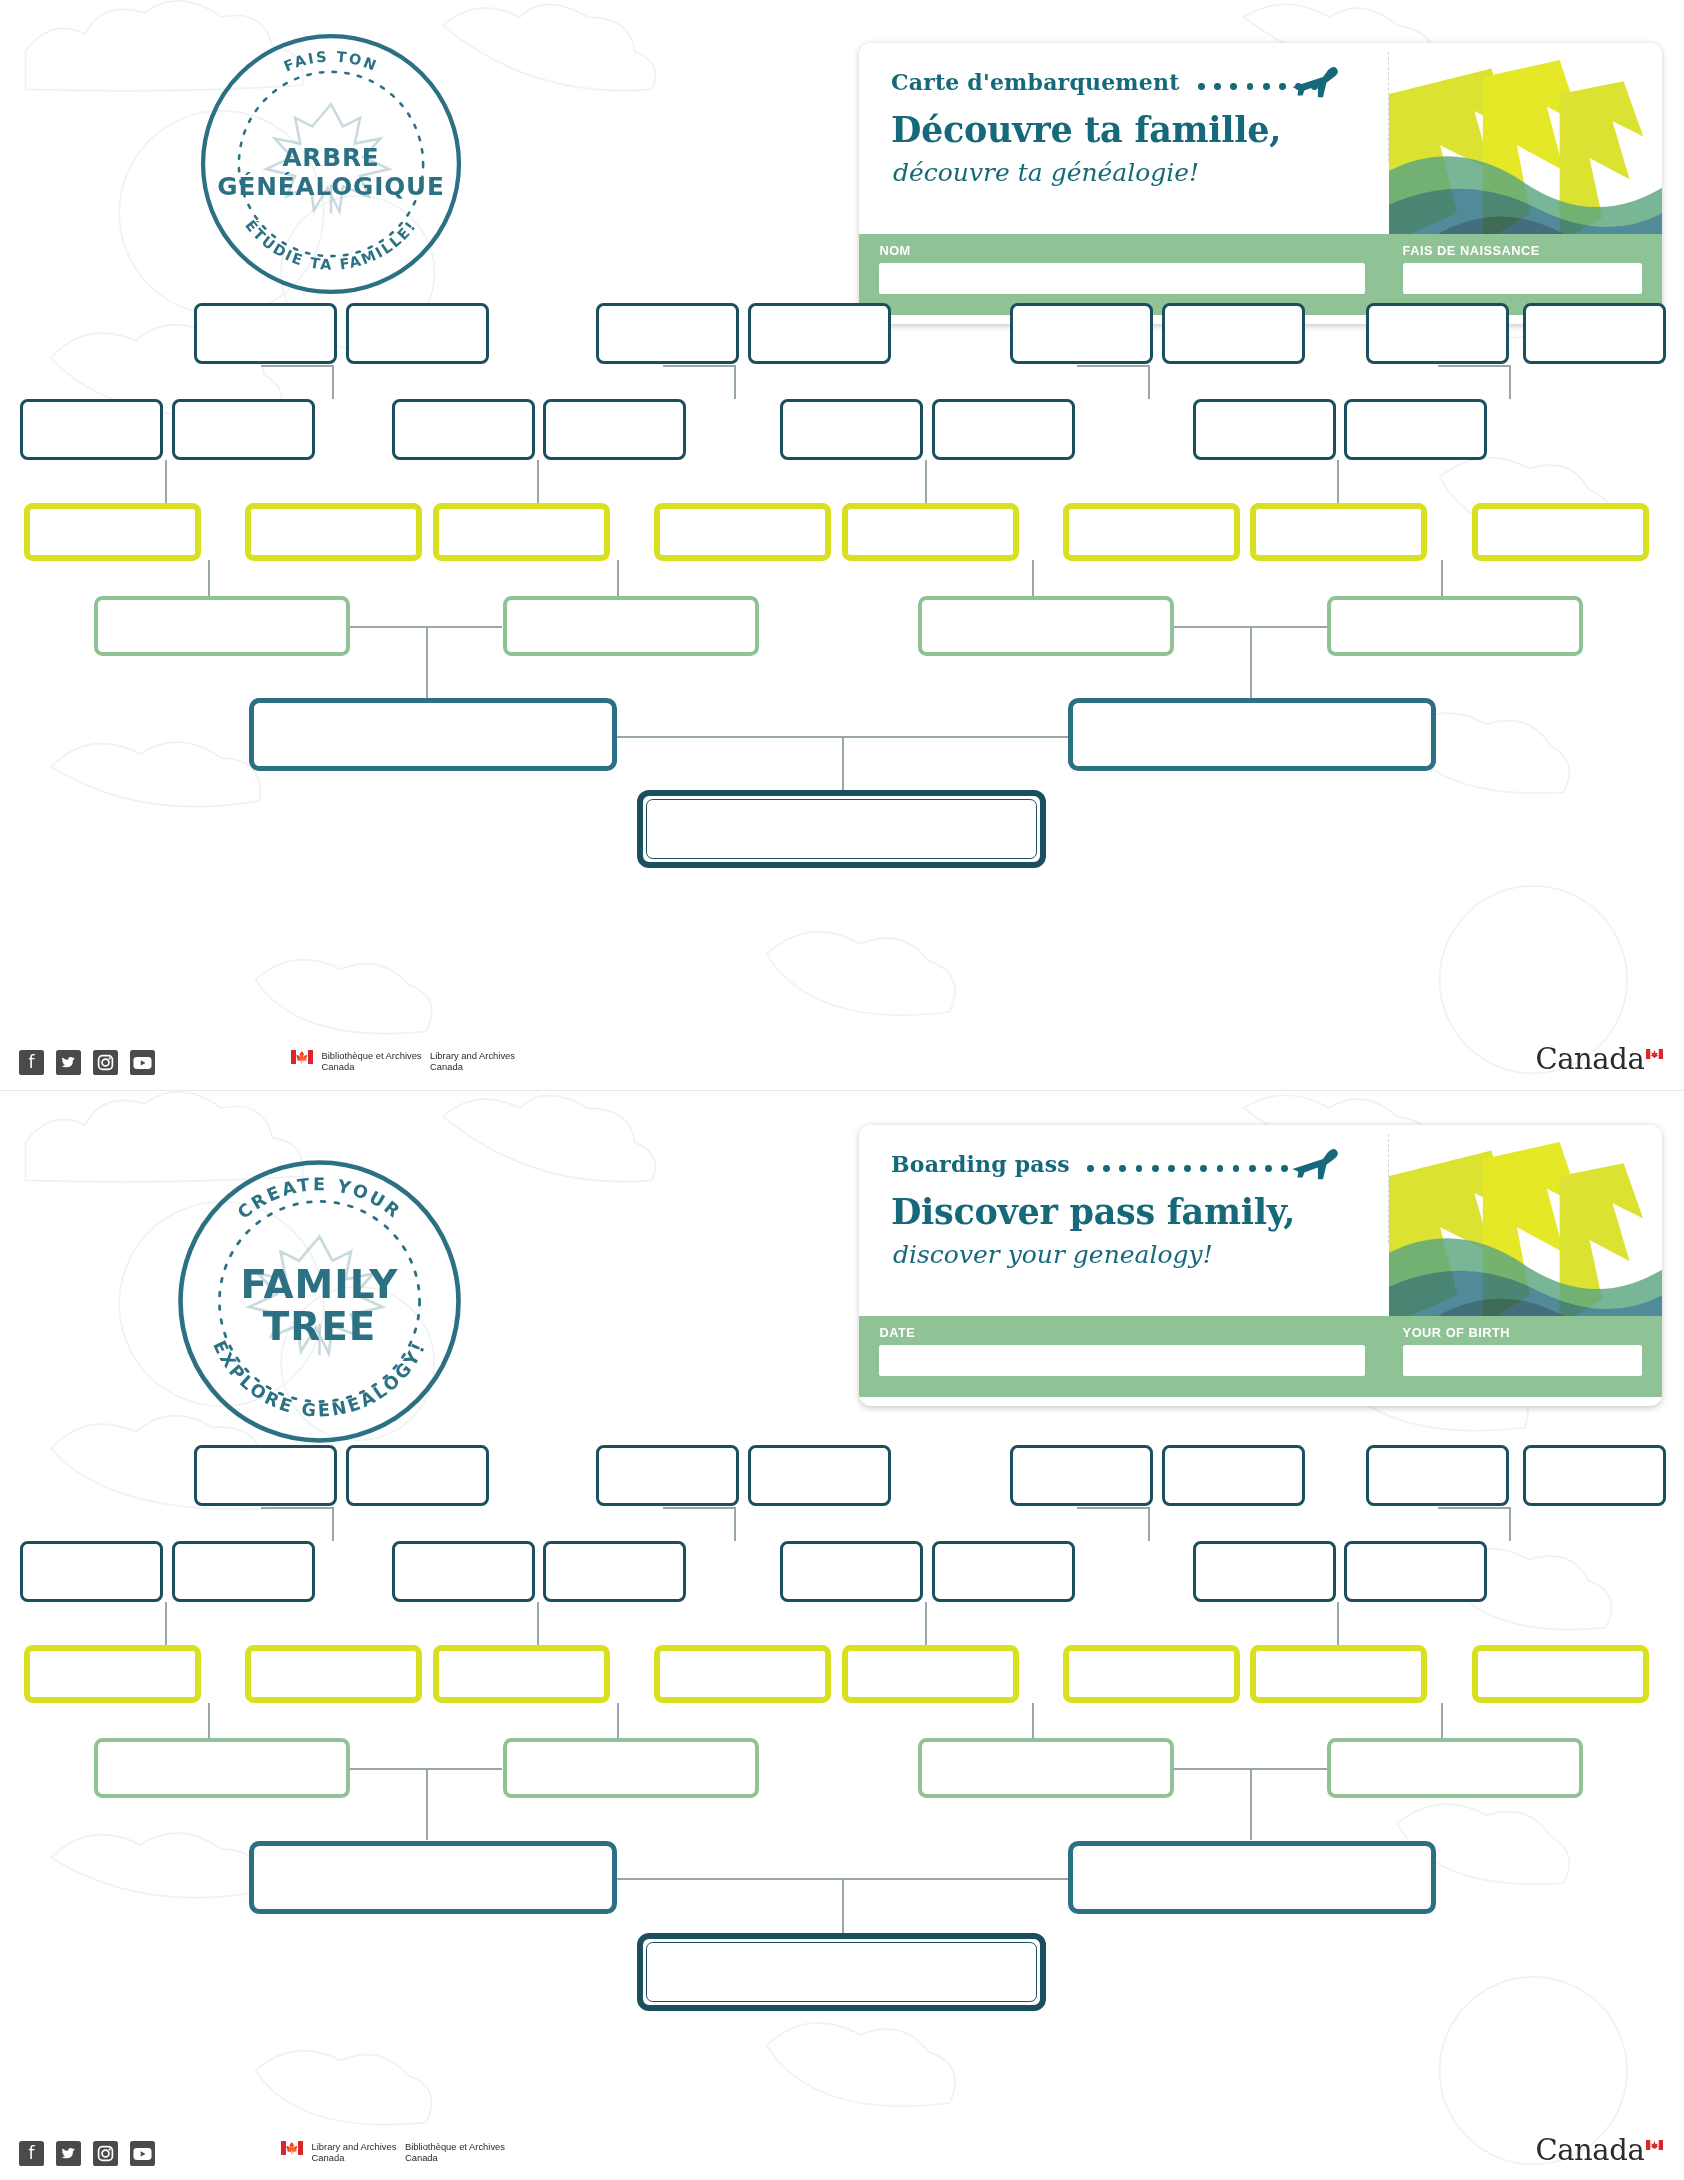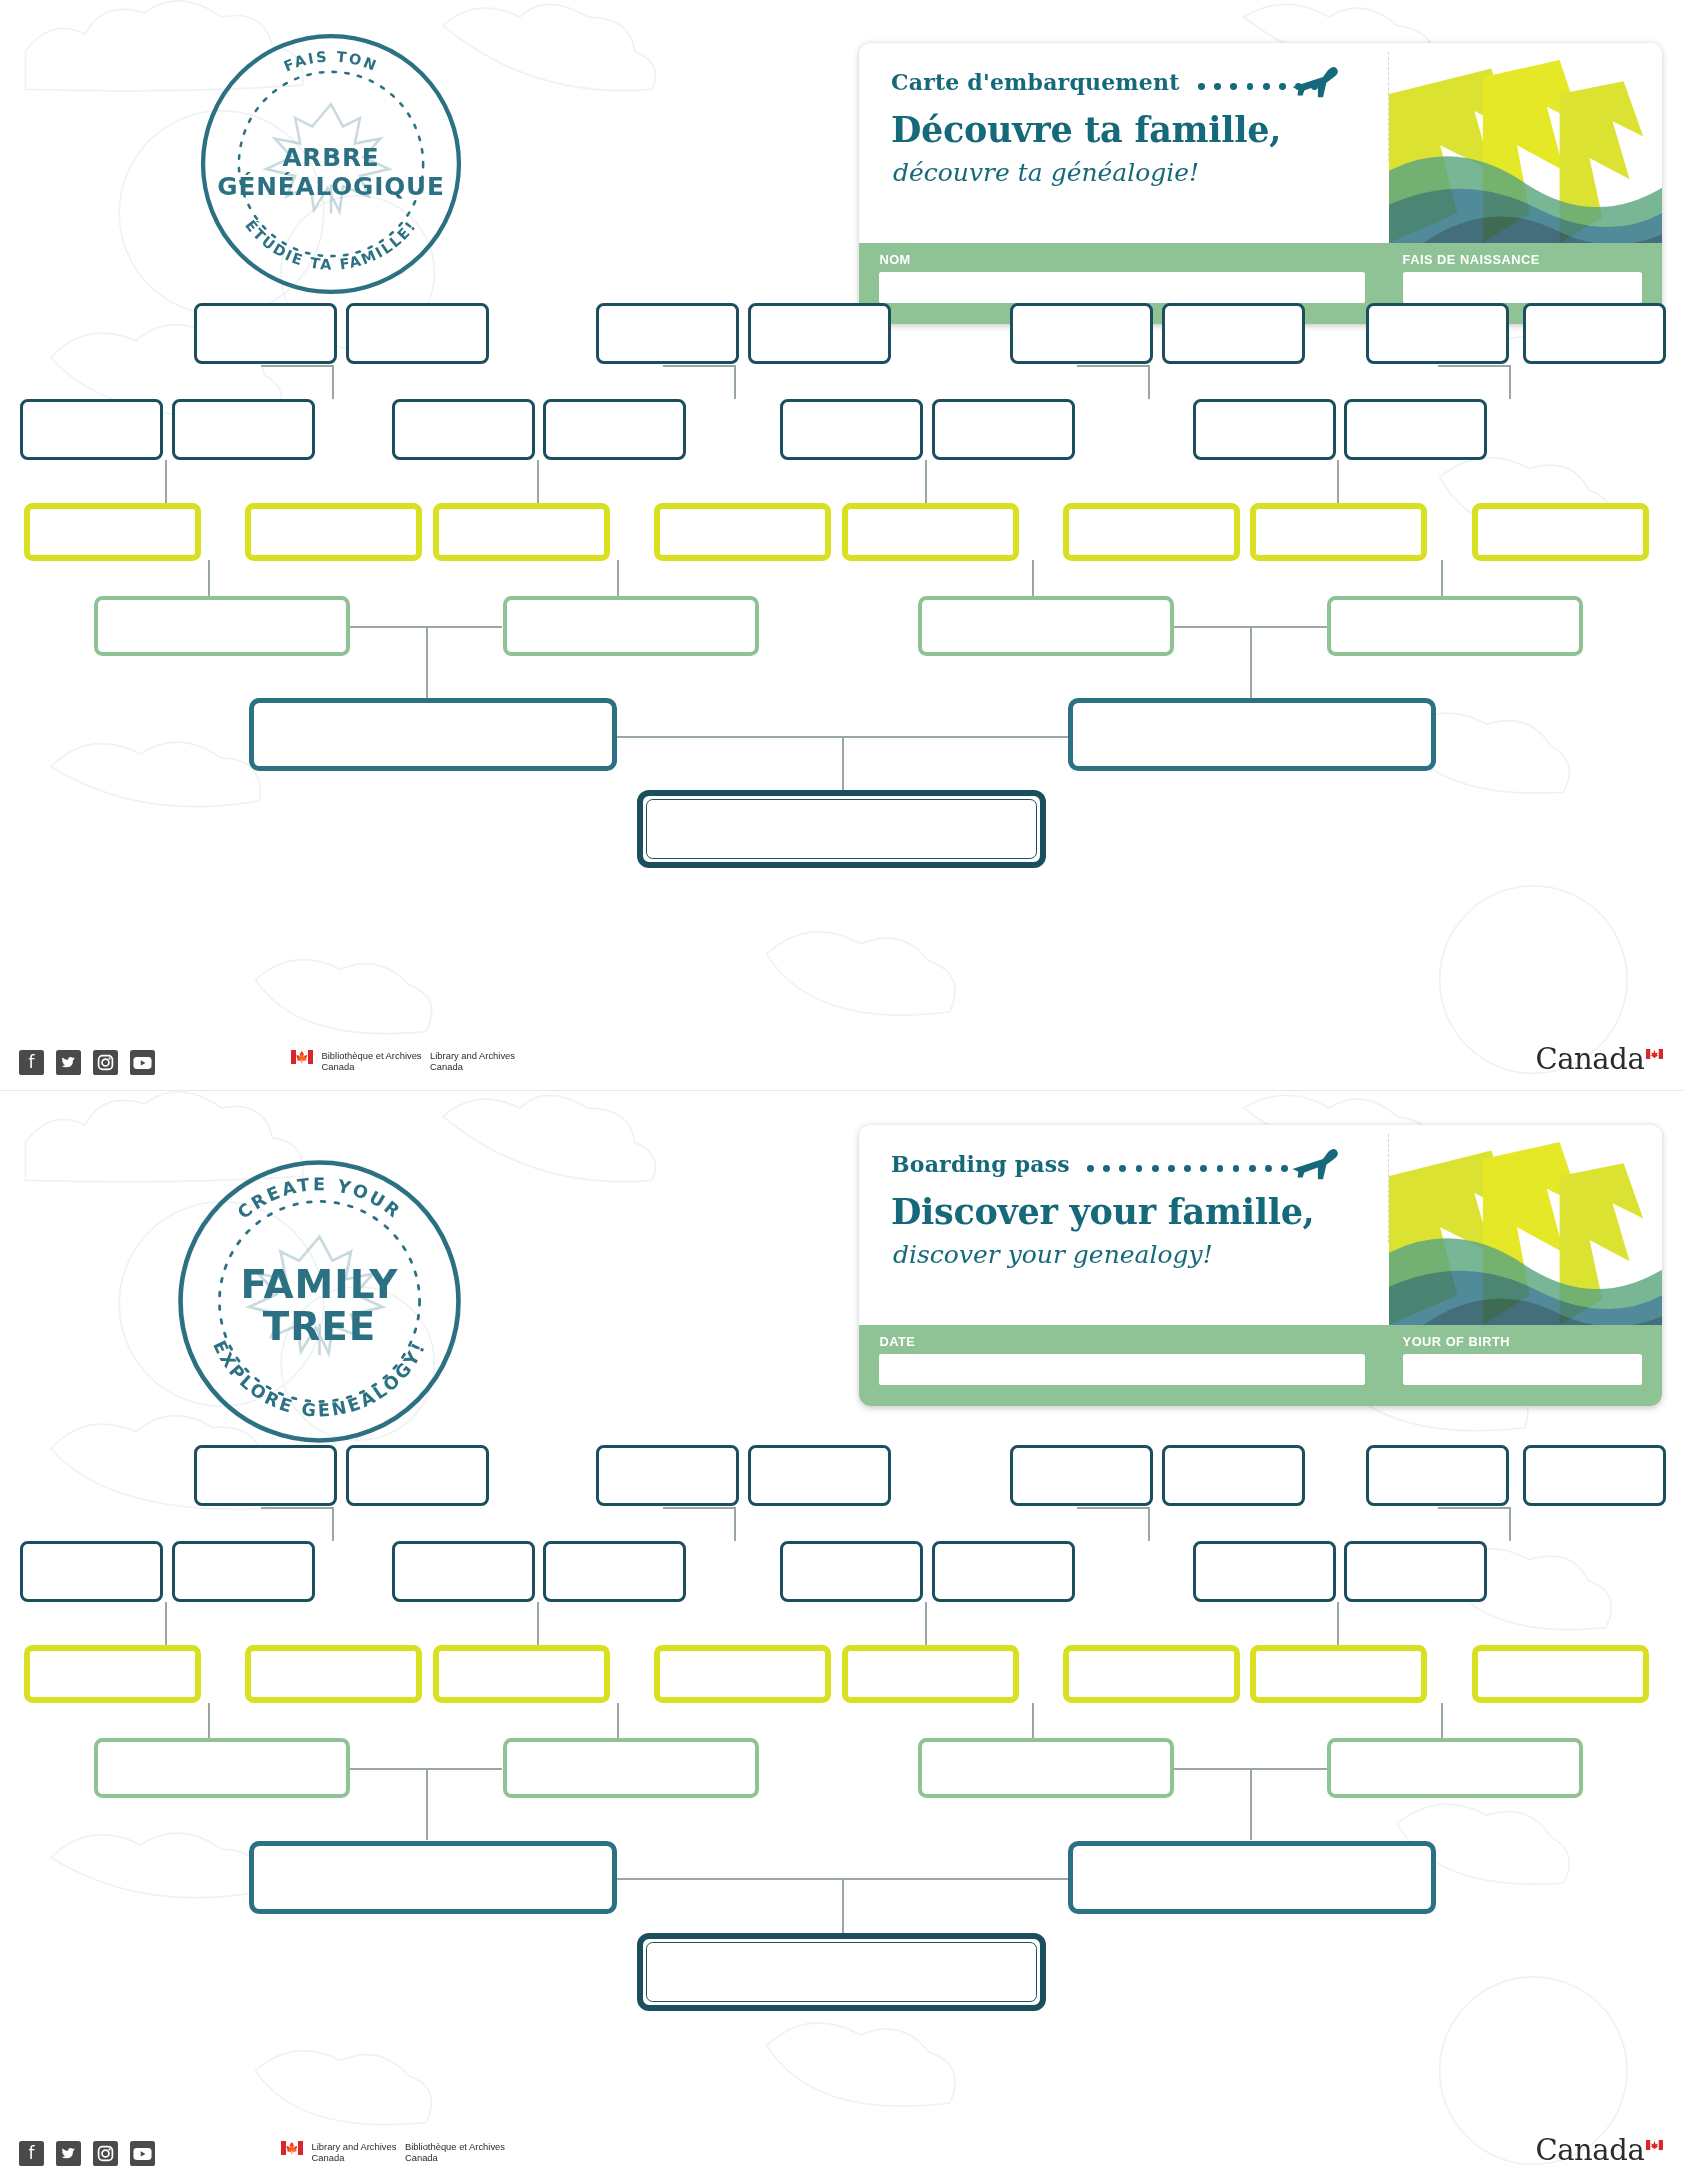--- a/index.html
+++ b/index.html
@@ -113,21 +113,21 @@
   .perf {
     position: absolute;
     top: 8.5px;
     bottom: 82px;
     right: 273px;
     width: 0;
     border-left: 1.7px dashed #cfd8d6;
   }
   .pass-bottom {
     position: absolute;
-    left: 0; right: 0; bottom: 0;
+    left: 0; right: 0; bottom: 9px;
     height: 81px;
     background: #8fc396;
   }
   .field {
     position: absolute;
     top: 8.5px;
   }
   .field .flabel {
     font-size: 12.8px;
     font-weight: bold;
@@ -487,21 +487,21 @@
           <i></i>
           <i></i>
           <i></i>
           <i></i>
           <i></i>
           <i></i>
       </div>
       <svg class="plane" style="left:430px;" viewBox="0 0 60 40">
         <path d="M4 26 L40 14 L46 6 Q52 0 56 4 Q60 9 53 14 L44 21 L40 38 L34 38 L34 24 L18 30 L16 36 L10 36 L11 29 L4 26 Z" fill="#15697a"></path>
       </svg>
-      <div class="pass-title">Discover your famille,</div>
+      <div class="pass-title">Discover pass family,</div>
       <div class="pass-sub">discover your genealogy!</div>
       <div class="perf"></div>
       <svg class="pass-art" viewBox="0 0 320 235" preserveAspectRatio="none">
         <rect x="0" y="0" width="320" height="235" fill="#ffffff"></rect>
         <g opacity="0.92">
           <path d="M120 30 L140 100 L100 80 L120 150 L60 120 L80 200 L0 235 L0 60 Z" fill="#d9e021"></path>
           <path d="M200 20 L225 95 L185 75 L205 150 L150 120 L165 200 L110 235 L110 40 Z" fill="#e3e614"></path>
           <path d="M275 45 L298 110 L262 92 L282 160 L235 135 L250 205 L200 235 L200 60 Z" fill="#d9e021"></path>
         </g>
         <g opacity="0.82">

